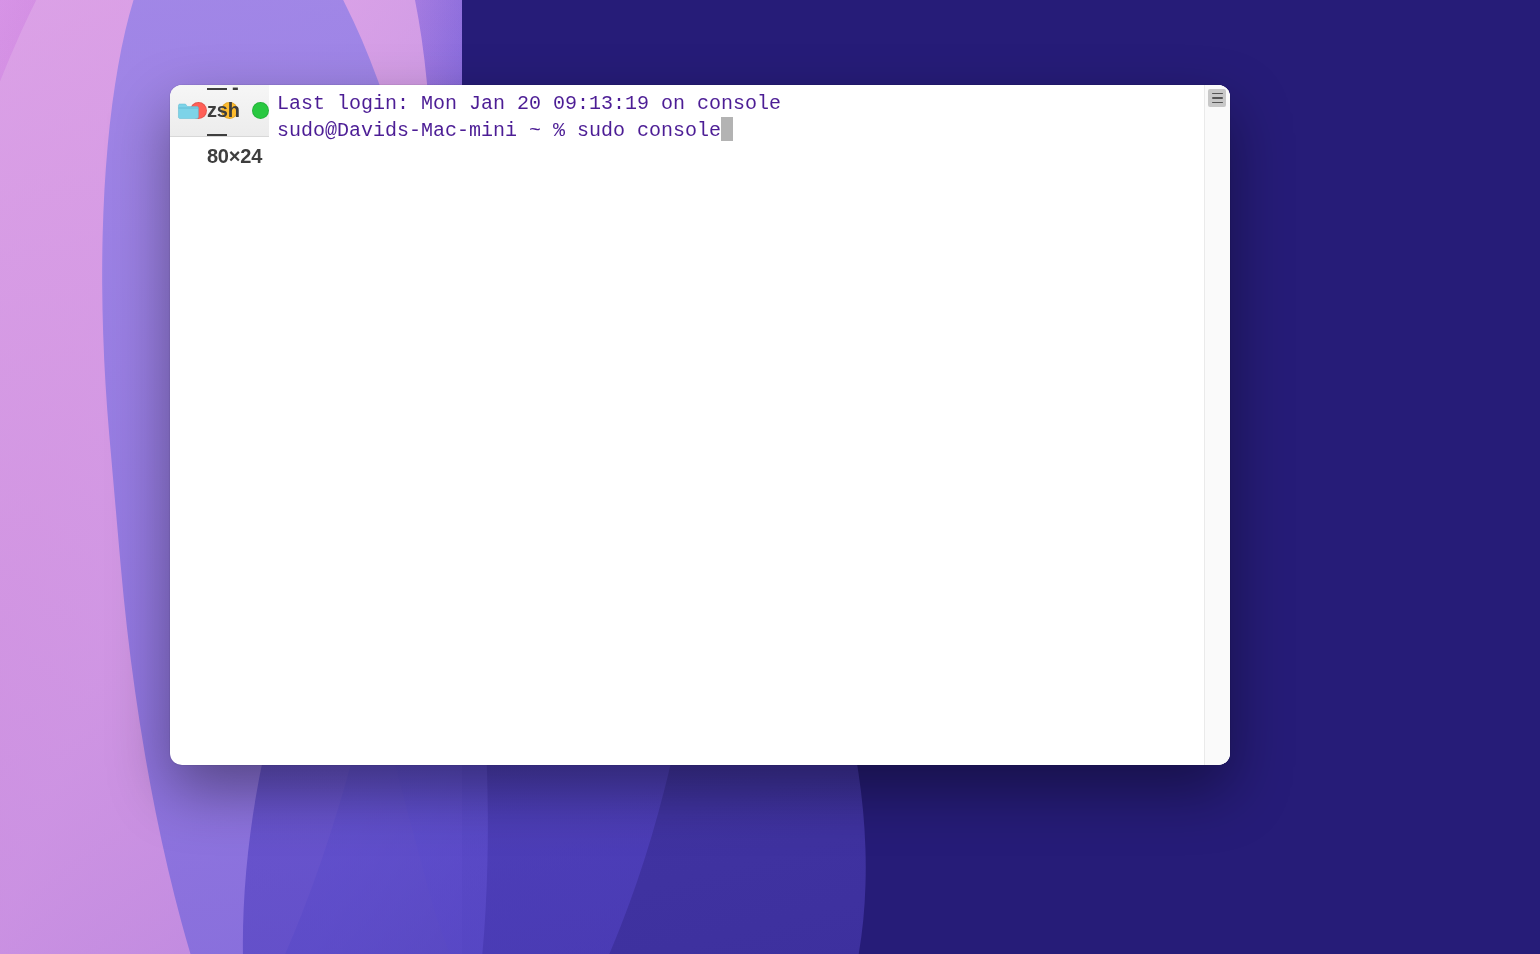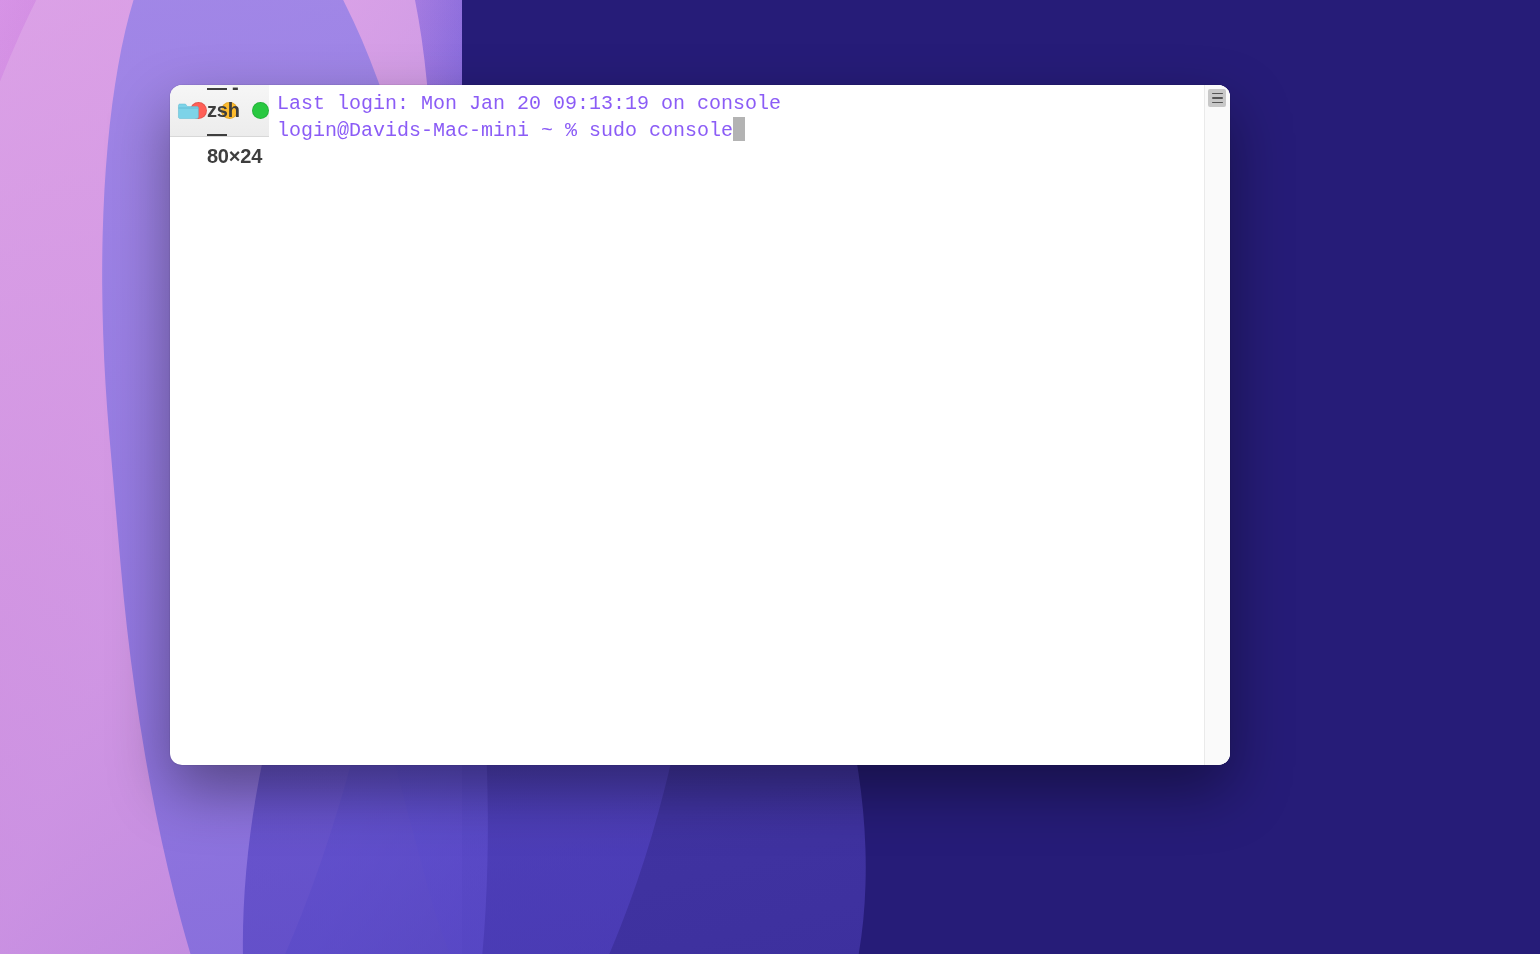--- a/index.html
+++ b/index.html
@@ -179,21 +179,21 @@
       position: relative;
       display: flex;
     }
 
     .terminal-content {
       flex: 1;
       padding: 6px 8px;
       font-family: "SF Mono", Menlo, Monaco, "Courier New", monospace;
       font-size: 20px;
       line-height: 1.3;
-      color: #8b5cf6;
+      color: #4c1d95;
       white-space: pre;
       overflow: hidden;
     }
 
     .terminal-line {
       display: block;
     }
 
     .cursor {
       display: inline-block;
@@ -257,21 +257,21 @@
       <span class="folder-icon">
         <svg width="22" height="18" viewBox="0 0 22 18">
           <path d="M1 3.5 C1 2.7 1.7 2 2.5 2 L8 2 L10 4.5 L19.5 4.5 C20.3 4.5 21 5.2 21 6 L21 15 C21 15.8 20.3 16.5 19.5 16.5 L2.5 16.5 C1.7 16.5 1 15.8 1 15 Z" fill="#7dd3e8" stroke="#5cb8d0" stroke-width="0.5"></path>
           <path d="M1 6 L21 6" stroke="#5cb8d0" stroke-width="0.8"></path>
         </svg>
       </span>
       <span class="window-title">david — -zsh — 80×24</span>
     </div>
   </div>
   <div class="terminal-body">
-    <div class="terminal-content"><span class="terminal-line">Last login: Mon Jan 20 09:13:19 on console</span><span class="terminal-line"><span>login@Davids-Mac-mini ~ % </span><span>sudo console</span><span class="cursor"></span></span></div>
+    <div class="terminal-content"><span class="terminal-line">Last login: Mon Jan 20 09:13:19 on console</span><span class="terminal-line"><span>sudo@Davids-Mac-mini ~ % </span><span>sudo console</span><span class="cursor"></span></span></div>
     <div class="scrollbar-track">
       <div class="scroll-indicator">
         <div class="line"></div>
         <div class="line"></div>
         <div class="line"></div>
       </div>
     </div>
   </div>
 </div>
 

